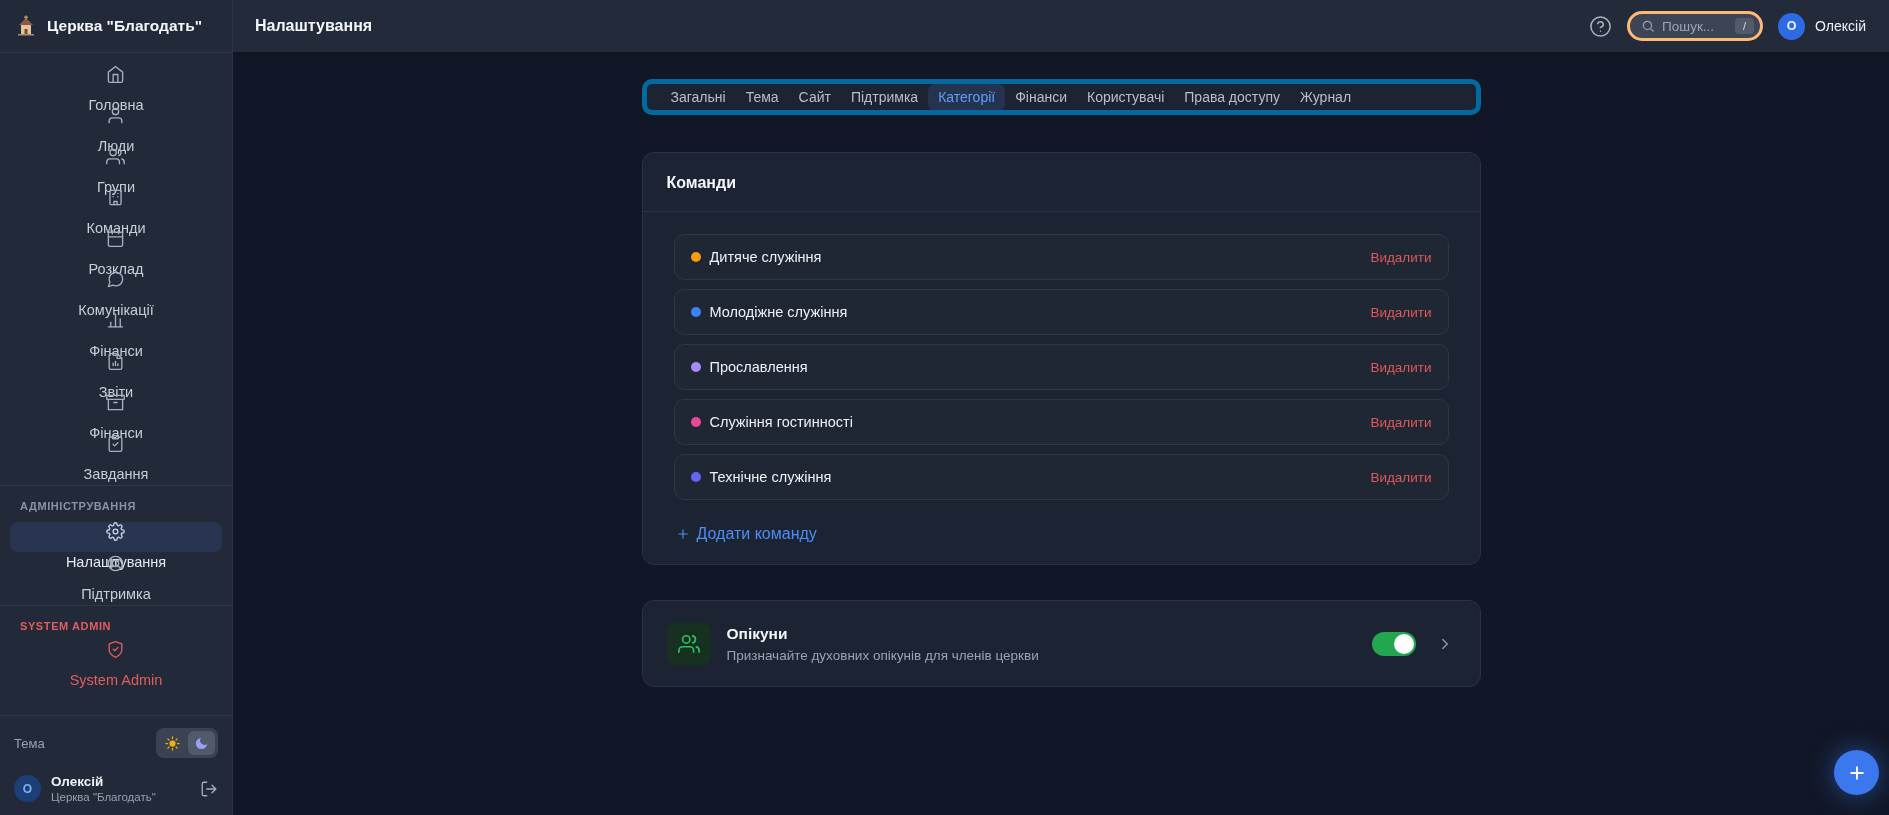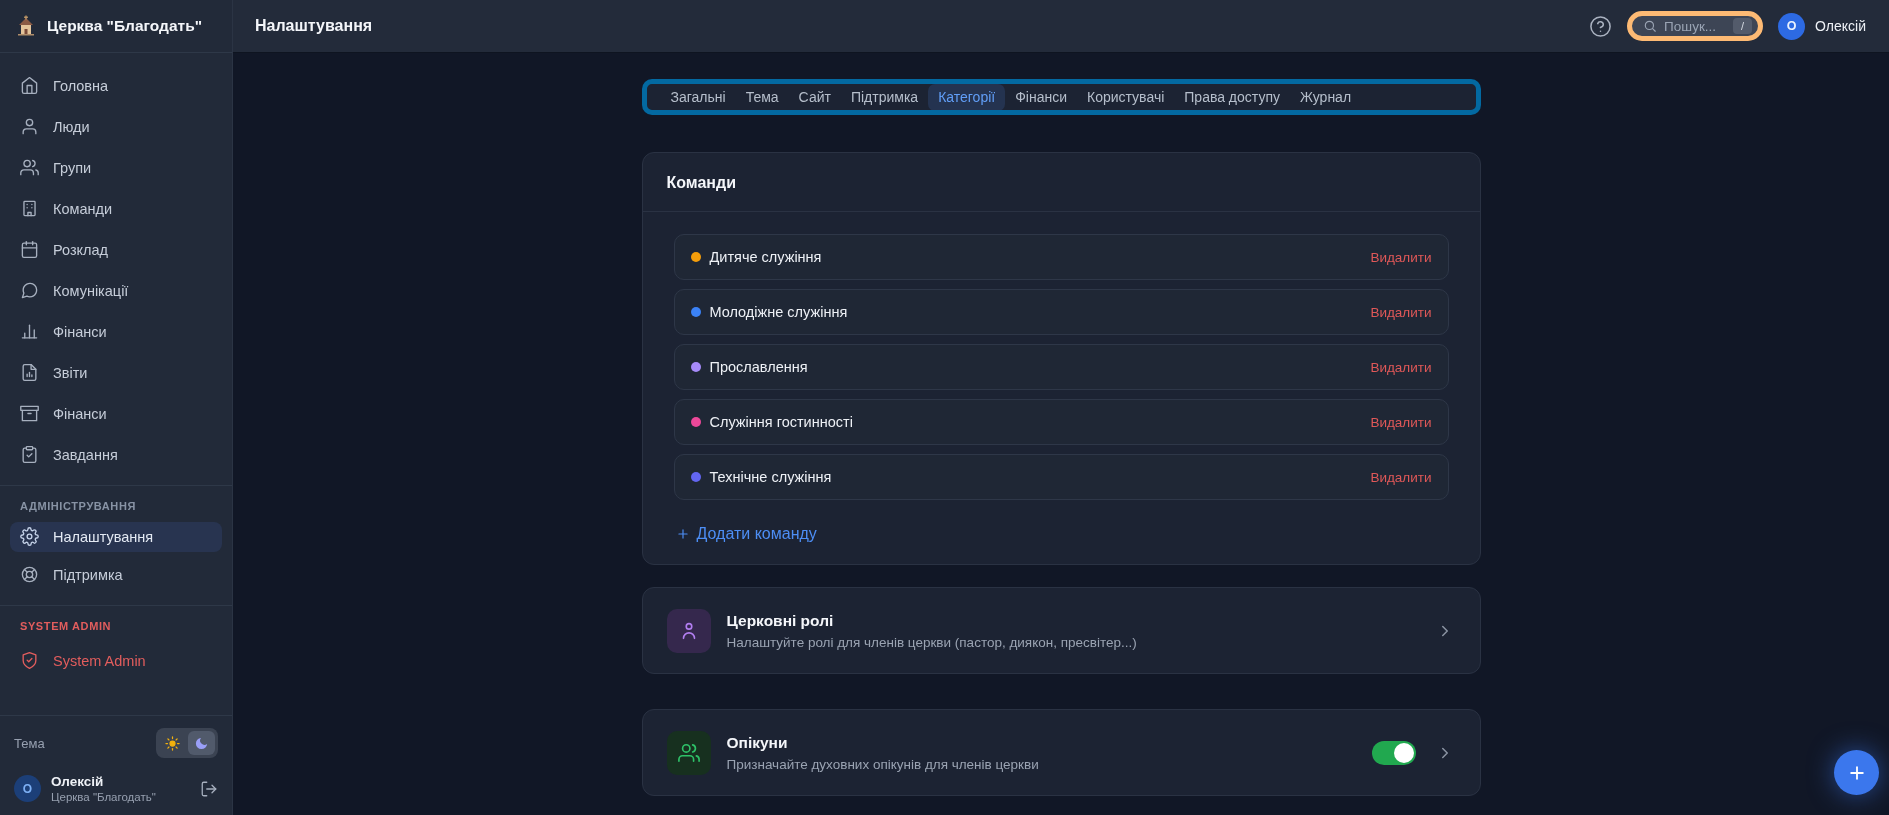--- a/index.html
+++ b/index.html
@@ -18,21 +18,21 @@
     display:flex; flex-direction:column;
   }
   .side-header {
     height:53px; display:flex; align-items:center; gap:9px;
     padding:0 14px; border-bottom:1px solid #2e3848;
   }
   .side-header .brand { font-weight:bold; font-size:15.5px; color:#f4f6fa; white-space:nowrap; }
   .nav { padding:12px 0 0; flex:0 0 auto; }
   .nav-item {
     height:41px; display:flex; align-items:center; gap:13px;
-    padding:0 20px; color:#c6cdd9; cursor:pointer; font-size:14.5px;
+    padding:0 20px; color:#c6cdd9; cursor:pointer; font-size:14.5px;flex-direction:column;
   }
   .nav-item .nav-ic { color:#a7b0bf; width:20px; height:20px; }
   .nav-item.active {
     background:#283450; border-radius:8px; margin:2px 10px; padding:0 10px;
     height:30px; color:#e3e9f3;
   }
   .nav-item.active .nav-ic { color:#c7d4ea; }
   .nav-item.danger, .nav-item.danger .nav-ic { color:#e25d5d; }
   .side-divider { border-top:1px solid #2e3848; margin:10px 0 0; }
   .section-label {
@@ -62,21 +62,21 @@
   
   .right-col { flex:1; display:flex; flex-direction:column; min-width:0; }
   .topbar {
     height:53px; background:#232b3a; border-bottom:1px solid #0e1420;
     display:flex; align-items:center; padding:0 23px 0 22px;
   }
   .page-title { font-weight:bold; font-size:16px; color:#f4f6fa; }
   .topbar-right { margin-left:auto; display:flex; align-items:center; gap:15px; }
   .help-btn { color:#aab2c0; cursor:pointer; }
   .search-box {
-    width:136px; height:30px; background:#3d4555; border:5px solid #fdba74;
+    width:136px; height:30px; background:#3d4555; border:3px solid #fdba74;
     border-radius:15px; display:flex; align-items:center; gap:7px; padding:0 6px 0 11px;
     cursor:text;
   }
   .search-box .ph { color:#9aa4b4; font-size:13.5px; flex:1; white-space:nowrap; overflow:hidden; }
   .kbd {
     background:#535b6b; color:#d5dae2; font-size:11px; border-radius:4px;
     padding:2px 8px;
   }
   .avatar-top {
     width:27px; height:27px; border-radius:50%; background:#2d6ae3; color:#eaf2ff;
@@ -432,37 +432,20 @@
                 <svg width="14" height="14" viewBox="0 0 24 24" fill="none" stroke="currentColor" stroke-width="2" stroke-linecap="round">
                   <line x1="12" y1="5" x2="12" y2="19"></line>
                   <line x1="5" y1="12" x2="19" y2="12"></line>
                 </svg>
               </span>
             <span>Додати команду</span>
           </div>
         </div>
       </section>
 
-      <section class="card row-card">
-        <div class="feature-ic purple">
-          <svg width="22" height="22" viewBox="0 0 24 24" fill="none" stroke="currentColor" stroke-width="1.8" stroke-linecap="round" stroke-linejoin="round">
-              <circle cx="12" cy="7" r="3"></circle>
-              <path d="M6 20c0-3.3 2.7-6 6-6s6 2.7 6 6"></path>
-            </svg>
-        </div>
-        <div class="feature-meta">
-          <div class="feature-title">Церковні ролі</div>
-          <div class="feature-sub">Налаштуйте ролі для членів церкви (пастор, диякон, пресвітер...)</div>
-        </div>
-        <span class="chevron">
-            <svg width="18" height="18" viewBox="0 0 24 24" fill="none" stroke="currentColor" stroke-width="2" stroke-linecap="round" stroke-linejoin="round">
-              <polyline points="9 18 15 12 9 6"></polyline>
-            </svg>
-          </span>
-      </section>
 
       <section class="card row-card caretakers">
         <div class="feature-ic green">
           <svg width="22" height="22" viewBox="0 0 24 24" fill="none" stroke="currentColor" stroke-width="1.8" stroke-linecap="round" stroke-linejoin="round">
               <path d="M17 21v-2a4 4 0 0 0-4-4H5a4 4 0 0 0-4 4v2"></path>
               <circle cx="9" cy="7" r="4"></circle>
               <path d="M23 21v-2a4 4 0 0 0-3-3.87"></path>
               <path d="M16 3.13a4 4 0 0 1 0 7.75"></path>
             </svg>
         </div>

